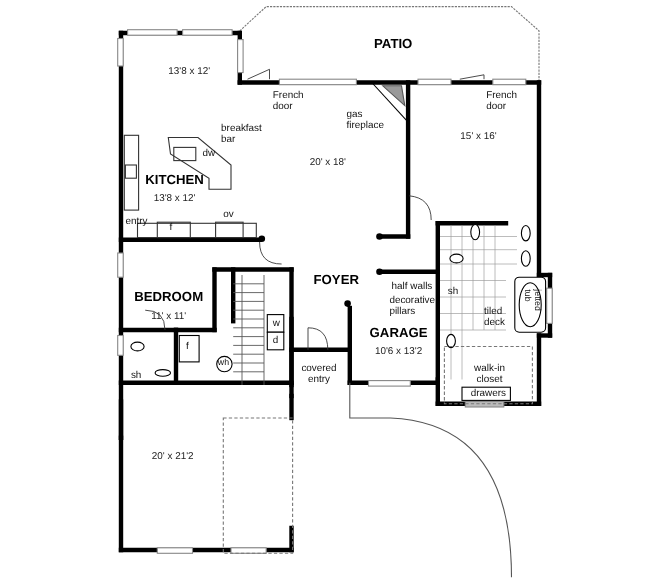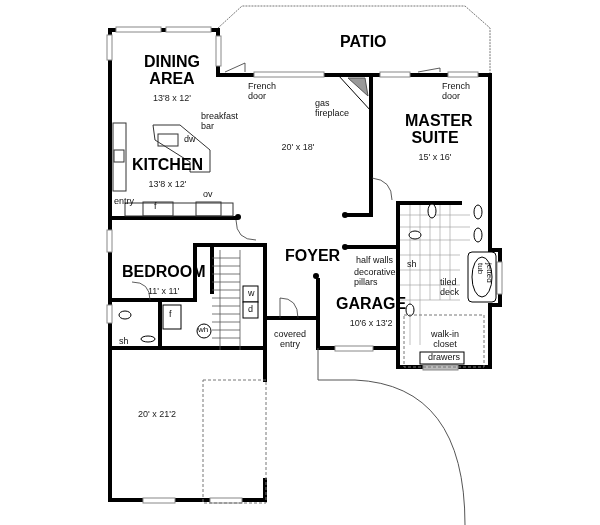--- a/index.html
+++ b/index.html
@@ -1,19 +1,19 @@
 <!DOCTYPE html>
 <html><head>
 <meta charset="utf-8">
 <style>
   html,body{margin:0;padding:0;background:#fff;}
   body{width:600px;height:525px;position:relative;overflow:hidden;font-family:"Liberation Sans",sans-serif;color:#000;}
   svg.plan{position:absolute;left:0;top:0;}
   .lbl{position:absolute;text-align:center;line-height:1.05;white-space:nowrap;}
-  .room{font-weight:bold;font-size:16px;}
+  .room{font-weight:bold;font-size:12px;}
   .dim{font-size:9px;font-weight:normal;color:#222;margin-top:6px;}
   .note{font-size:9px;position:absolute;line-height:1.1;white-space:nowrap;color:#111;}
 </style>
 </head>
 <body>
 
 <svg class="plan" width="600" height="525" viewBox="0 0 600 525">
 
   <g fill="none" stroke="#777" stroke-width="1" stroke-dasharray="2,1">
     <polyline points="218,28 242,6 465,6 490,28 490,75"></polyline>
@@ -173,37 +173,33 @@
     <path d="M280,318 L280,298 Q298,298 298,318"></path>
     <path d="M150,300 Q150,282 132,282"></path>
   </g>
 </svg>
 
 <div class="lbl" style="left:340px;top:34px;">
   <div class="room">PATIO</div>
 </div>
 
 <div class="lbl" style="left:142px;top:54px;width:60px;">
-  <div class="room" style="white-space:pre-line;">DINING
-AREA</div>
   <div class="dim">13'8 x 12'</div>
 </div>
 
 <div class="lbl" style="left:132px;top:157px;">
   <div class="room">KITCHEN</div>
   <div class="dim">13'8 x 12'</div>
 </div>
 
 <div class="lbl" style="left:268px;top:137px;width:60px;">
   <div class="dim">20' x 18'</div>
 </div>
 
 <div class="lbl" style="left:405px;top:113px;width:60px;">
-  <div class="room" style="white-space:pre-line;">MASTER
-SUITE</div>
   <div class="dim">15' x 16'</div>
 </div>
 
 <div class="lbl" style="left:122px;top:264px;">
   <div class="room">BEDROOM</div>
   <div class="dim">11' x 11'</div>
 </div>
 
 <div class="lbl" style="left:285px;top:248px;">
   <div class="room">FOYER</div>

